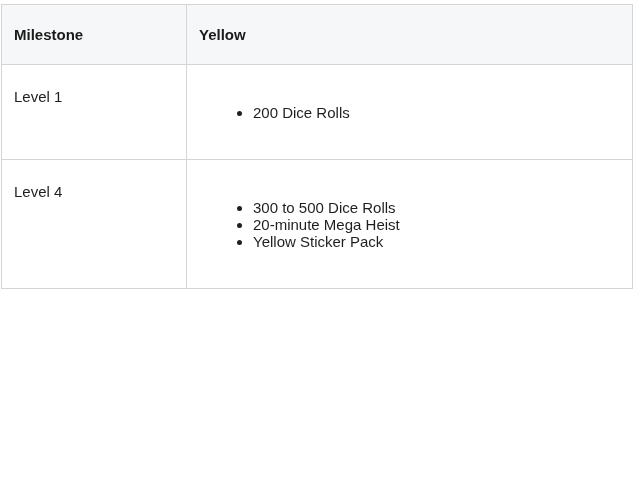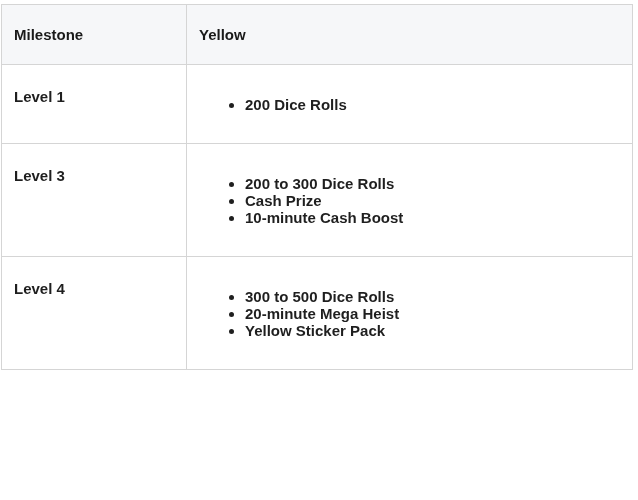--- a/index.html
+++ b/index.html
@@ -35,24 +35,23 @@
   }
   .rewards-table th {
     background: #f6f7f9;
     font-weight: 700;
     padding: 21px 12px;
     color: #1a1a1a;
   }
   .rewards-table td {
     padding: 23px 12px 22px 12px;
     background: #ffffff;
-    font-weight: bold;
   }
   .rewards-table ul.rewards-list {
-    margin: 8px;
+    margin: 16px;
     padding: 0 0 0 38px;
     list-style: disc;
   }
   .rewards-table ul.rewards-list li {
     line-height: 17px;
   }
 </style>
 </head>
 <body>
 
@@ -71,30 +70,20 @@
     <tbody>
       <tr>
         <td>Level 1</td>
         <td>
           <ul class="rewards-list">
             <li>200 Dice Rolls</li>
           </ul>
         </td>
       </tr>
       <tr>
-        <td>Level 3</td>
-        <td>
-          <ul class="rewards-list">
-            <li>200 to 300 Dice Rolls</li>
-            <li>Cash Prize</li>
-            <li>10-minute Cash Boost</li>
-          </ul>
-        </td>
-      </tr>
-      <tr>
         <td>Level 4</td>
         <td>
           <ul class="rewards-list">
             <li>300 to 500 Dice Rolls</li>
             <li>20-minute Mega Heist</li>
             <li>Yellow Sticker Pack</li>
           </ul>
         </td>
       </tr>
     </tbody>

